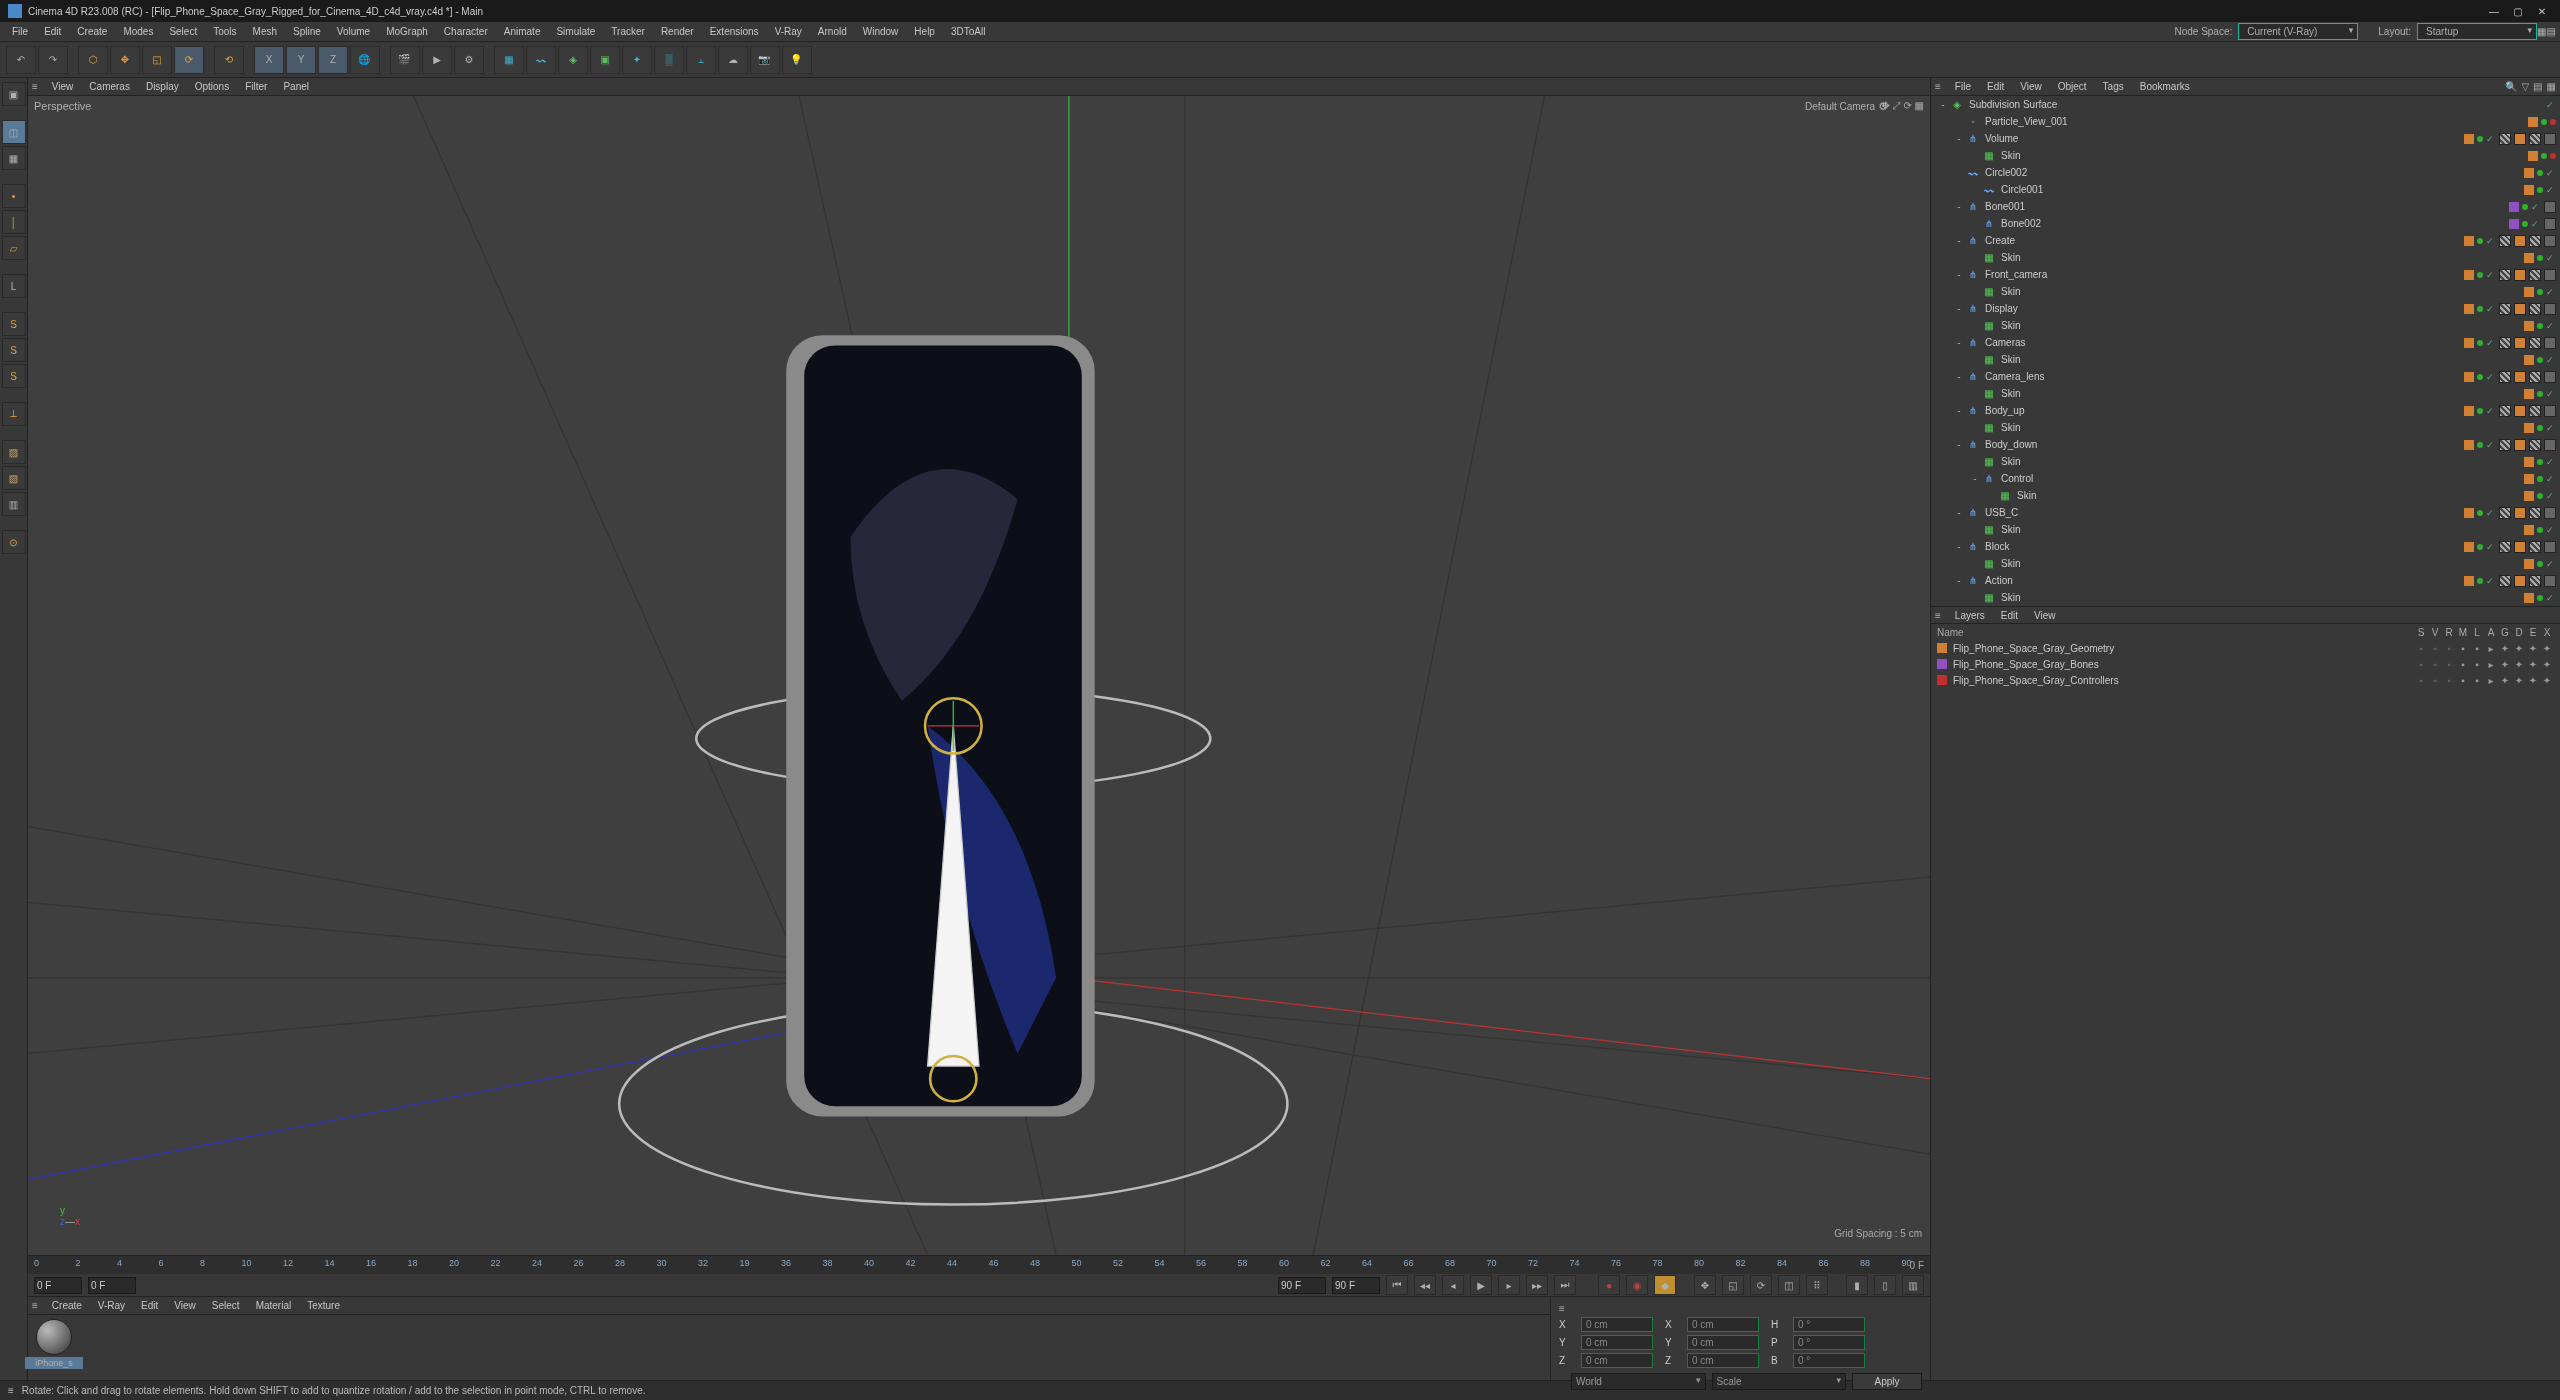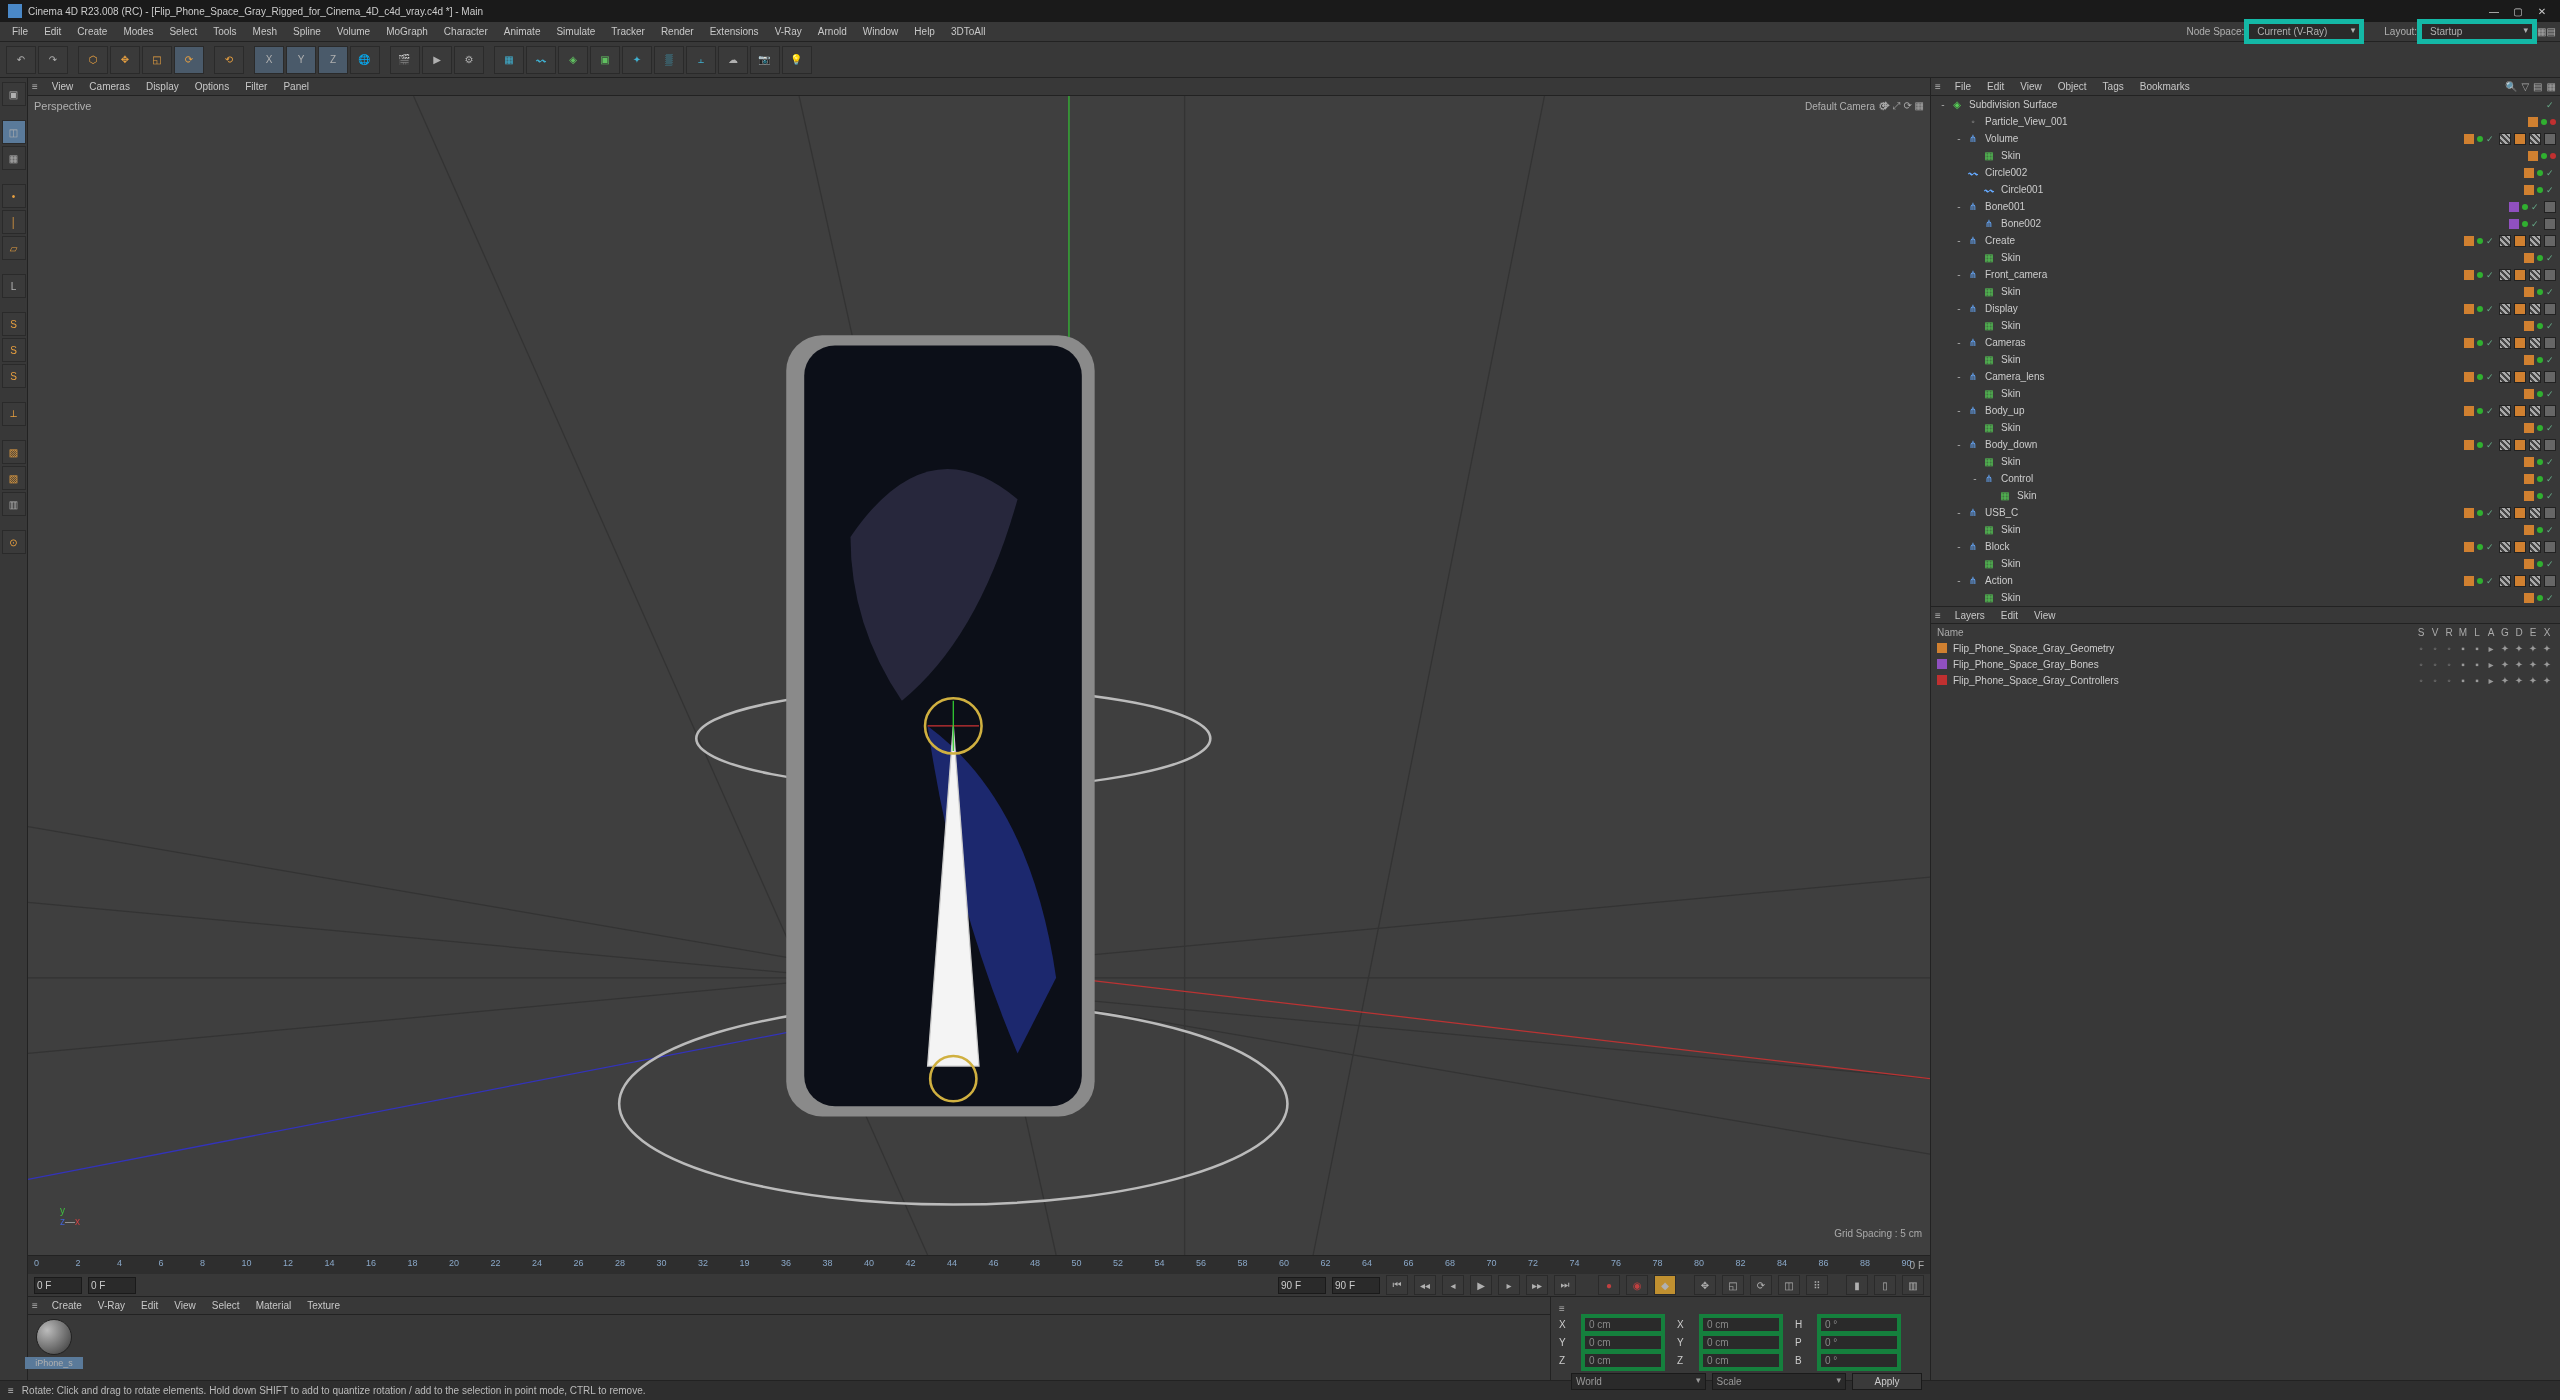--- a/index.html
+++ b/index.html
@@ -8,21 +8,21 @@
 
 .titlebar { background: #1a1a1a; height: 22px; display: flex; align-items: center; padding: 0 8px; color: #ccc; font-size: 11px; }
 .titlebar .app-icon { width: 14px; height: 14px; background: #4a88c7; margin-right: 6px; }
 .titlebar .spacer { flex: 1; }
 .titlebar .win-btn { width: 20px; height: 14px; display: flex; align-items: center; justify-content: center; color: #ccc; margin-left: 4px; cursor: pointer; }
 
 
 .mainmenu { background: #383838; height: 20px; display: flex; align-items: center; padding: 0 4px; border-bottom: 1px solid #222; }
 .mainmenu .mi { padding: 2px 8px; color: #c8c8c8; cursor: pointer; }
 .mainmenu .right { margin-left: auto; display: flex; align-items: center; justify-content: center; }
-.mainmenu .dropdown { background: #2a2a2a; border: 5px solid #14b8a6; padding: 2px 16px 2px 8px; min-width: 120px; font-size: 10px; position: relative; }
+.mainmenu .dropdown { background: #2a2a2a; border: 1px solid #14b8a6; padding: 2px 16px 2px 8px; margin-left: 6px; min-width: 120px; font-size: 10px; position: relative; }
 .mainmenu .dropdown:after { content: "▾"; position: absolute; right: 4px; top: 1px; font-size: 9px; }
 
 
 .toolbar { background: #383838; height: 36px; display: flex; align-items: center; padding: 0 6px; border-bottom: 1px solid #222; }
 .toolbar .sep { width: 8px; }
 .tbtn { width: 30px; height: 28px; background: #3a3a3a; border: 1px solid #2a2a2a; display: flex; align-items: center; justify-content: center; margin-right: 2px; cursor: pointer; }
 .tbtn.active { background: #4a5a6a; }
 .tbtn.orange { color: #e8a040; }
 .tbtn.yellow { color: #d0c020; }
 .tbtn.cyan   { color: #40b0d0; }
@@ -71,21 +71,21 @@
 .lower-menu .mi { padding: 2px 8px; color: #c8c8c8; cursor: pointer; }
 .lower-left { flex: 1; display: flex; flex-direction: column; }
 .mat-area { flex: 1; display: flex; padding: 4px; }
 .mat-chip { width: 44px; display: flex; flex-direction: column; align-items: center; }
 .mat-ball { width: 36px; height: 36px; border-radius: 50%; background: radial-gradient(circle at 30% 30%, #bbb, #333); border: 1px solid #222; }
 .mat-name { font-size: 9px; color: #b0b0b0; background: #5a7a9a; padding: 1px 10px; margin-top: 2px; }
 
 .lower-right { width: 380px; border-left: 1px solid #222; padding: 4px 8px; }
 .coord-row { display: flex; align-items: center; gap: 12px; height: 18px; }
 .coord-row .lbl { width: 10px; color: #ccc; }
-.coord-row .val { background: #2a2a2a; border: 4px solid #15803d; width: 84px; padding: 1px 4px; color: #888; }
+.coord-row .val { background: #2a2a2a; border: 1px solid #15803d; width: 72px; padding: 1px 4px; color: #888; }
 .apply-row { display: flex; gap: 6px; margin-top: 4px; padding-left: 12px; }
 .apply-row .sel { background: #2a2a2a; border: 1px solid #1a1a1a; flex: 1; padding: 2px 4px; color: #999; position: relative; }
 .apply-row .sel:after { content: "▾"; position: absolute; right: 4px; top: 1px; font-size: 9px; }
 .apply-row .apply { background: #3a3a3a; border: 1px solid #1a1a1a; width: 70px; text-align: center; padding: 2px; color: #ccc; cursor: pointer; }
 
 
 .rightcol { width: 630px; background: #383838; border-left: 1px solid #222; display: flex; flex-direction: column; }
 .panelbar { height: 18px; display: flex; align-items: center; padding: 0 4px; border-bottom: 1px solid #222; }
 .panelbar .mi { padding: 2px 8px; color: #c8c8c8; cursor: pointer; }
 .panelbar .righticons { margin-left: auto; display: flex; gap: 4px; color: #aaa; }

